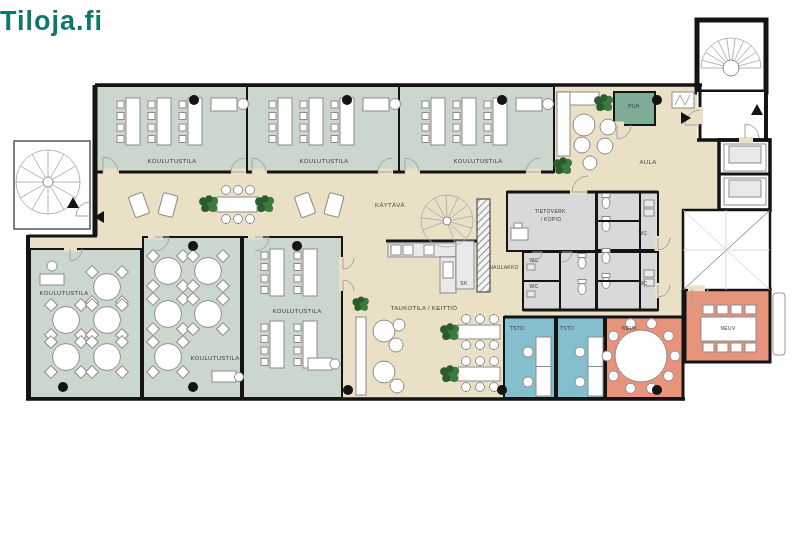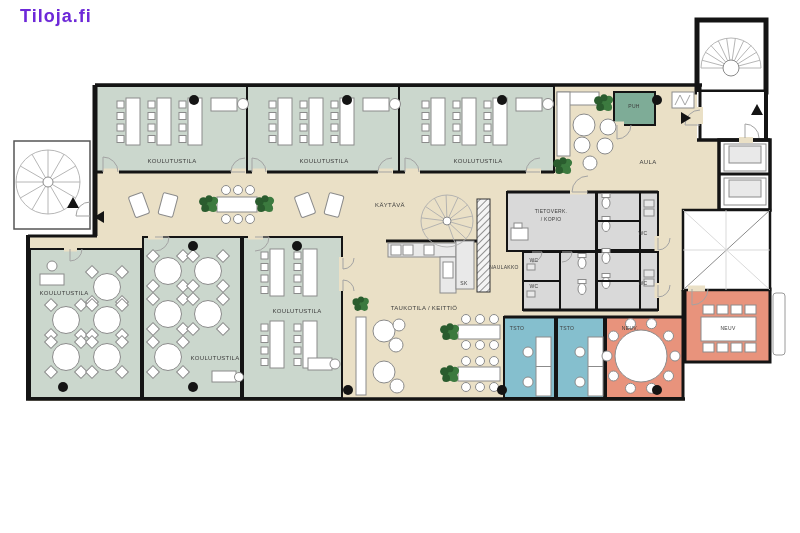--- a/index.html
+++ b/index.html
@@ -3,22 +3,22 @@
 <meta charset="utf-8">
 <style>
   html,body{margin:0;padding:0;background:#fff;}
   .stage{position:relative;width:800px;height:533px;background:#fff;overflow:hidden;
          font-family:"Liberation Sans","DejaVu Sans",sans-serif;}
   .stage svg{position:absolute;left:0;top:0;}
   #labels{position:absolute;left:0;top:0;width:800px;height:533px;}
   .lbl{position:absolute;transform:translate(-50%,-50%);font-size:6px;line-height:1.1;
        color:#3d3d3d;letter-spacing:.3px;white-space:nowrap;}
   .sm{font-size:5px;}
-  .watermark{position:absolute;left:20px;top:6px;font-size:18px;font-weight:600;
-       color:#6d28d9;letter-spacing:1px;text-shadow:0 1px 0 #f7f7f5;}
+  .watermark{position:absolute;left:0;top:6px;font-size:27px;font-weight:600;
+       color:#0f766e;letter-spacing:1px;text-shadow:0 1px 0 #f7f7f5;}
   
   .f{fill:#fff;stroke:#8b8b8b;stroke-width:1;}
   .fg{fill:#e9e9e9;stroke:#8b8b8b;stroke-width:1;}
   .ln{stroke:#8b8b8b;stroke-width:1;}
   .ln2{stroke:#cfcfcf;stroke-width:.8;}
   .wln{stroke:#141414;stroke-width:2;}
   .door{fill:none;stroke:#a3a3a3;stroke-width:1;}
   .st{fill:none;stroke:#aeaeae;stroke-width:.9;}
   .pl{fill:#3c7a3f;}.pl2{fill:#2a5c2e;}
   .gap{fill:#EAE0C6;stroke:none;}

